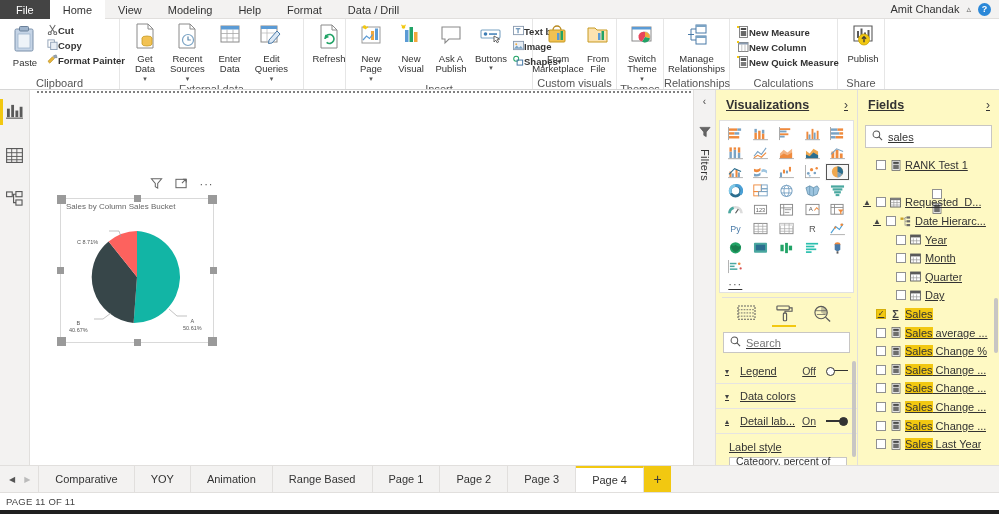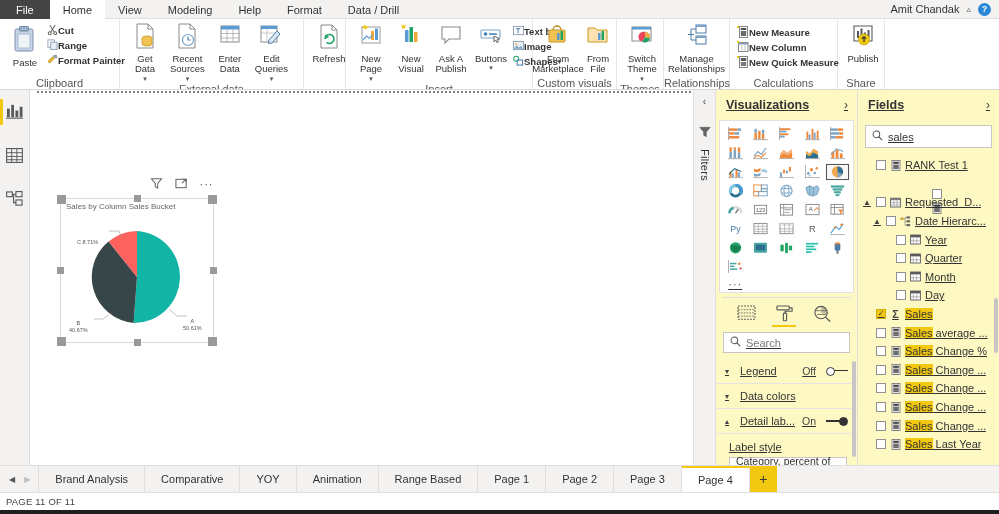--- a/index.html
+++ b/index.html
@@ -255,21 +255,21 @@
             </span>
             <span>Cut</span>
           </div>
           <div class="smallbtn">
             <span class="ico">
               <svg width="11" height="11" viewBox="0 0 12 12">
                 <rect x="1" y="1" width="7" height="8" fill="#fff" stroke="#8d9fb5" stroke-width="1"></rect>
                 <rect x="4" y="3.5" width="7" height="8" fill="#e8eef5" stroke="#8d9fb5" stroke-width="1"></rect>
               </svg>
             </span>
-            <span>Range</span>
+            <span>Copy</span>
           </div>
           <div class="smallbtn">
             <span class="ico">
               <svg width="11" height="11" viewBox="0 0 12 12">
                 <path d="M1 8 L6 3 L8 5 L3 10 Z" fill="#e8b53a" stroke="#b38a22" stroke-width="0.7"></path>
                 <path d="M7 2 L10 1 L11 4 L8 4 Z" fill="#9aa7b5" stroke="#6f7d8c" stroke-width="0.7"></path>
               </svg>
             </span>
             <span>Format Painter</span>
           </div>
@@ -1120,33 +1120,33 @@
             <div class="fieldrow" style="padding-left: 36px;">
               <span class="fchev" style="margin-left: -12px;"></span>
               <span class="fcheck"></span>
               <span class="ficon">
                 <svg width="11" height="11" viewBox="0 0 11 11">
                   <rect x="0.6" y="1" width="9.8" height="9" fill="#fff" stroke="#5a5a5a" stroke-width="0.9"></rect>
                   <rect x="0.6" y="1" width="9.8" height="2.4" fill="#5a5a5a"></rect>
                   <path d="M3.3 4.4 v5.6 M6.6 4.4 v5.6 M0.6 6.8 h9.8" stroke="#9a9a9a" stroke-width="0.7"></path>
                 </svg>
               </span>
-              <span class="fname">Quarter</span>
+              <span class="fname">Month</span>
             </div>
             <div class="fieldrow" style="padding-left: 36px;">
               <span class="fchev" style="margin-left: -12px;"></span>
               <span class="fcheck"></span>
               <span class="ficon">
                 <svg width="11" height="11" viewBox="0 0 11 11">
                   <rect x="0.6" y="1" width="9.8" height="9" fill="#fff" stroke="#5a5a5a" stroke-width="0.9"></rect>
                   <rect x="0.6" y="1" width="9.8" height="2.4" fill="#5a5a5a"></rect>
                   <path d="M3.3 4.4 v5.6 M6.6 4.4 v5.6 M0.6 6.8 h9.8" stroke="#9a9a9a" stroke-width="0.7"></path>
                 </svg>
               </span>
-              <span class="fname">Month</span>
+              <span class="fname">Quarter</span>
             </div>
             <div class="fieldrow" style="padding-left: 36px;">
               <span class="fchev" style="margin-left: -12px;"></span>
               <span class="fcheck"></span>
               <span class="ficon">
                 <svg width="11" height="11" viewBox="0 0 11 11">
                   <rect x="0.6" y="1" width="9.8" height="9" fill="#fff" stroke="#5a5a5a" stroke-width="0.9"></rect>
                   <rect x="0.6" y="1" width="9.8" height="2.4" fill="#5a5a5a"></rect>
                   <path d="M3.3 4.4 v5.6 M6.6 4.4 v5.6 M0.6 6.8 h9.8" stroke="#9a9a9a" stroke-width="0.7"></path>
                 </svg>
@@ -1249,21 +1249,20 @@
         <div class="pane-scrollbar" style="top:150px;height:55px;"></div>
       </div>
     </div>
   </div>
 
   <div class="pagetabs">
     <div class="navarrows">
       <span class="navarrow">◀</span>
       <span class="navarrow dim">▶</span>
     </div>
-    <div class="ptab">Brand Analysis</div>
     <div class="ptab">Comparative</div>
     <div class="ptab">YOY</div>
     <div class="ptab">Animation</div>
     <div class="ptab">Range Based</div>
     <div class="ptab">Page 1</div>
     <div class="ptab">Page 2</div>
     <div class="ptab">Page 3</div>
     <div class="ptab active">Page 4</div>
     <div class="ptab-add">+</div>
     <div class="pagetabs-filler"></div>

